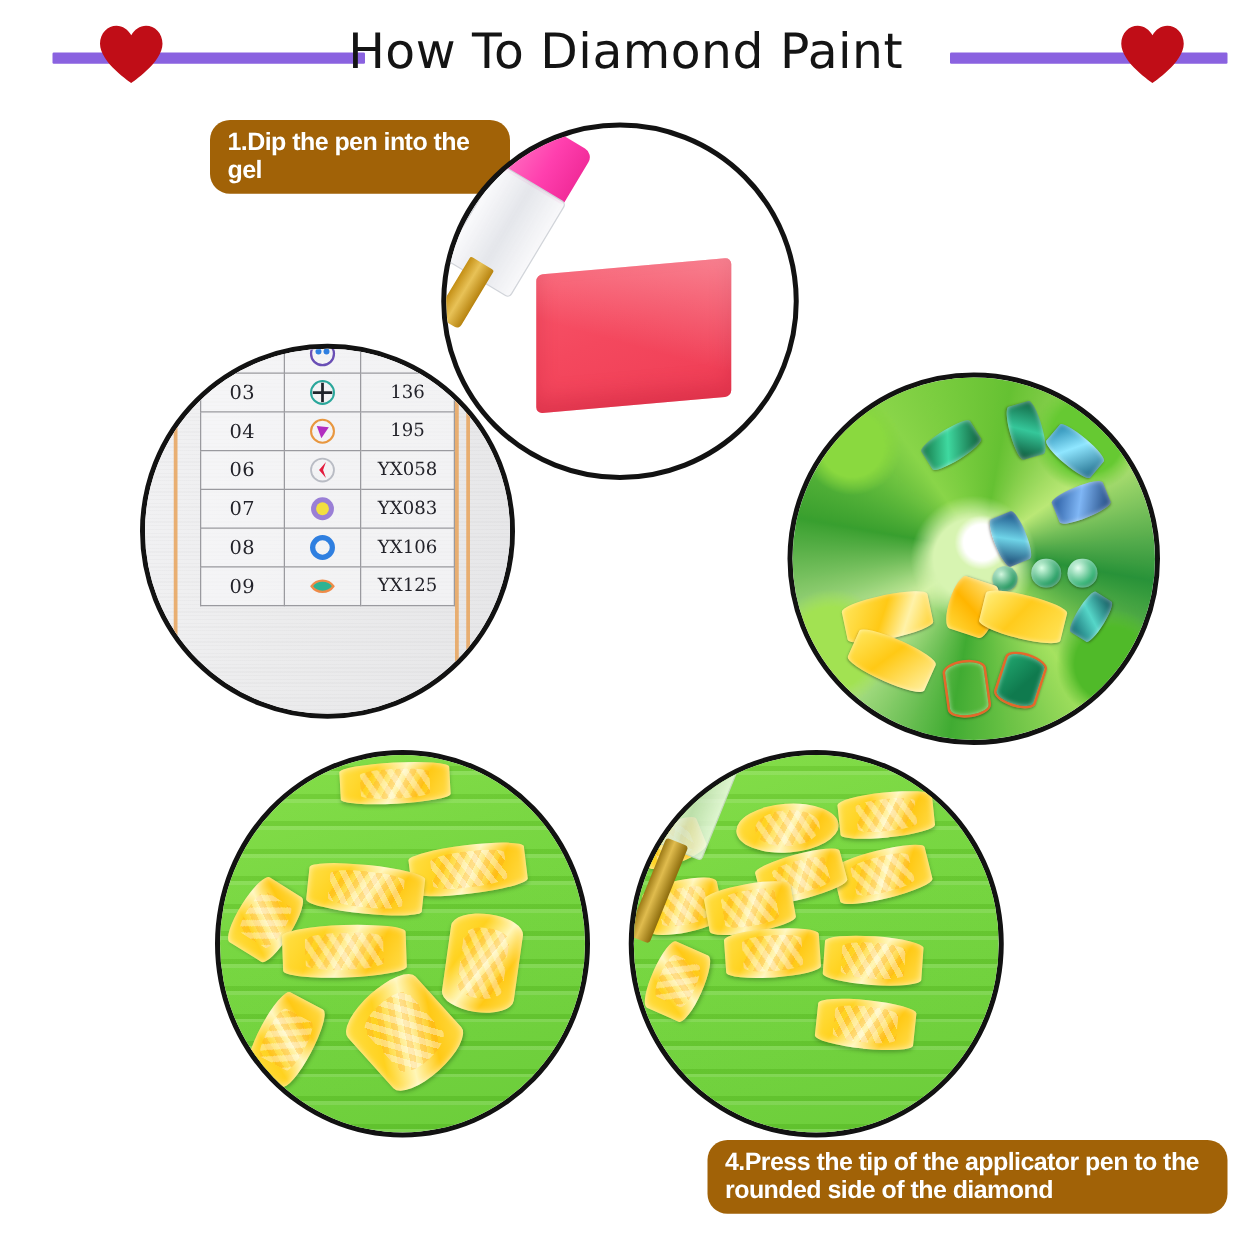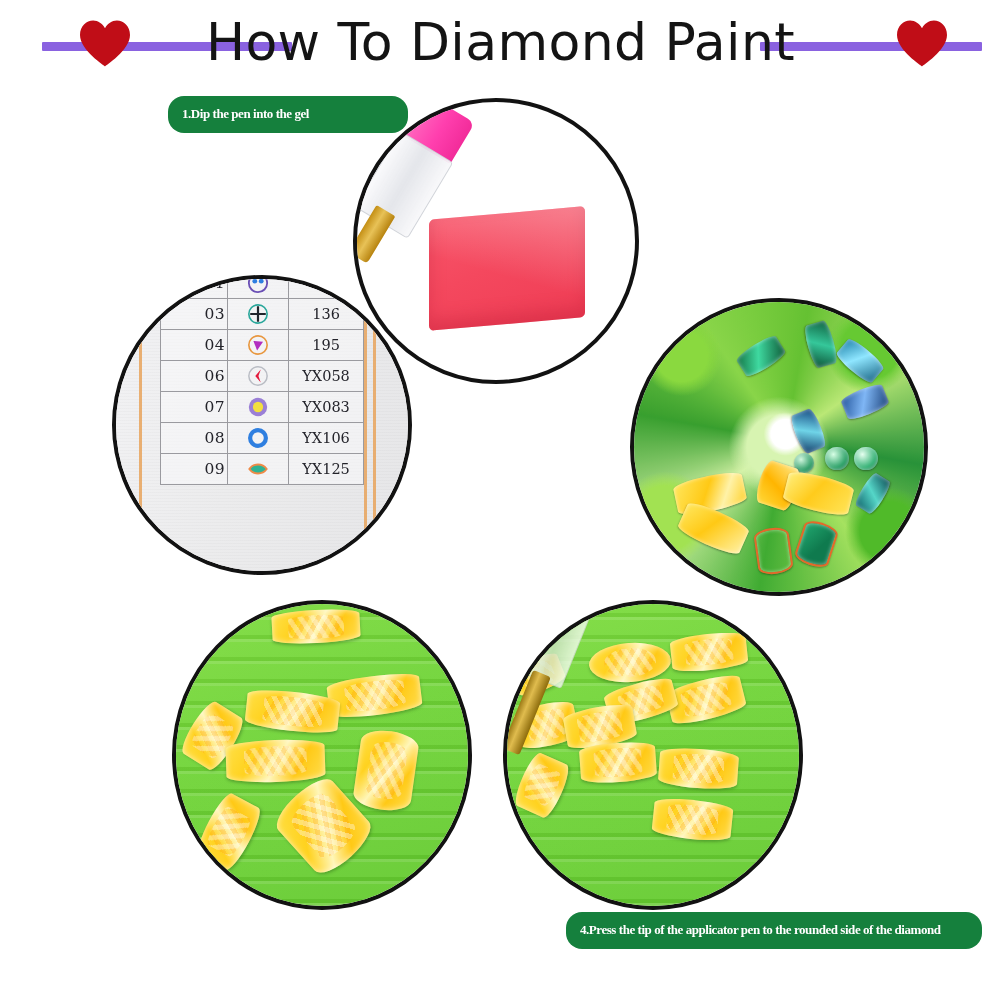--- a/index.html
+++ b/index.html
@@ -23,33 +23,33 @@
     position: absolute; width: 54px; height: 50px;
   }
   .heart svg { width: 100%; height: 100%; display: block; }
   .heart.left  { left: 78px;  top: 18px; }
   .heart.right { left: 895px; top: 18px; }
 
   .page-title {
     position: absolute; left: 0; right: 0; top: 18px;
     text-align: center;
     font-family: "DejaVu Sans", sans-serif;
-    font-size: 52px; font-weight: 400; letter-spacing: 0.4px;
+    font-size: 39px; font-weight: 400; letter-spacing: 0.4px;
     color: #141414; line-height: 48px;
   }
 
   
   .label {
     position: absolute;
-    background: #15803d;
+    background: #a16207;
     color: #ffffff;
     border-radius: 16px;
-    font-family: Liberation Serif, serif;
+    font-family: Liberation Sans, sans-serif;
     font-weight: 700;
-    font-size: 13px;
+    font-size: 20px;
     line-height: 22px;
     padding: 7px 14px 8px 14px;
     letter-spacing: -0.45px;
     text-shadow: 0 0 1px rgba(0,0,0,.1);
   }
   .label-1 { left: 168px; top: 96px;  width: 240px; }
   .label-2 { left: 12px;  top: 198px; width: 280px; }
   .label-5 { left: 712px; top: 212px; width: 285px; }
   .label-3 { left: 10px;  top: 908px; width: 430px; }
   .label-4 { left: 566px; top: 912px; width: 416px; }
@@ -129,21 +129,21 @@
   }
   table.legend td {
     border: 1px solid #9a9a9f;
     height: 31px;
     font-size: 15.5px;
     color: #23232a;
     text-align: center;
     padding: 0 2px;
     white-space: nowrap;
   }
-  table.legend td.n  { width: 33%; letter-spacing: .4px; text-align: right; }
+  table.legend td.n  { width: 33%; letter-spacing: .4px; }
   table.legend td.s  { width: 30%; }
   table.legend td.cd { width: 37%; font-size: 14.5px; }
   .sym { display: inline-block; width: 22px; height: 22px; vertical-align: middle; }
 
   
   .peacock {
     position: absolute; inset: -6%;
     background:
       radial-gradient(circle at 52% 46%, #ffffff 0 6%, rgba(255,255,255,0) 9%),
       radial-gradient(circle at 20% 22%, #8fd64a 0 7%, rgba(143,214,74,0) 11%),

